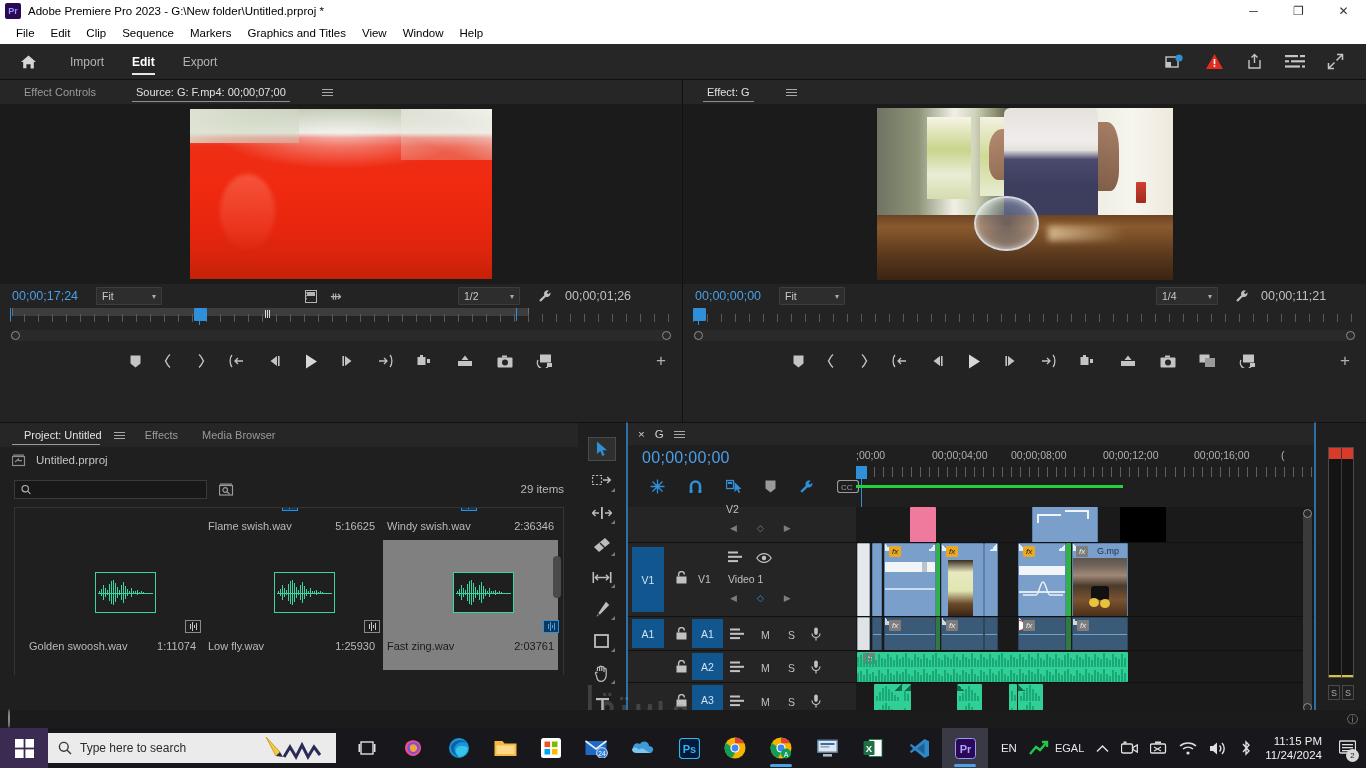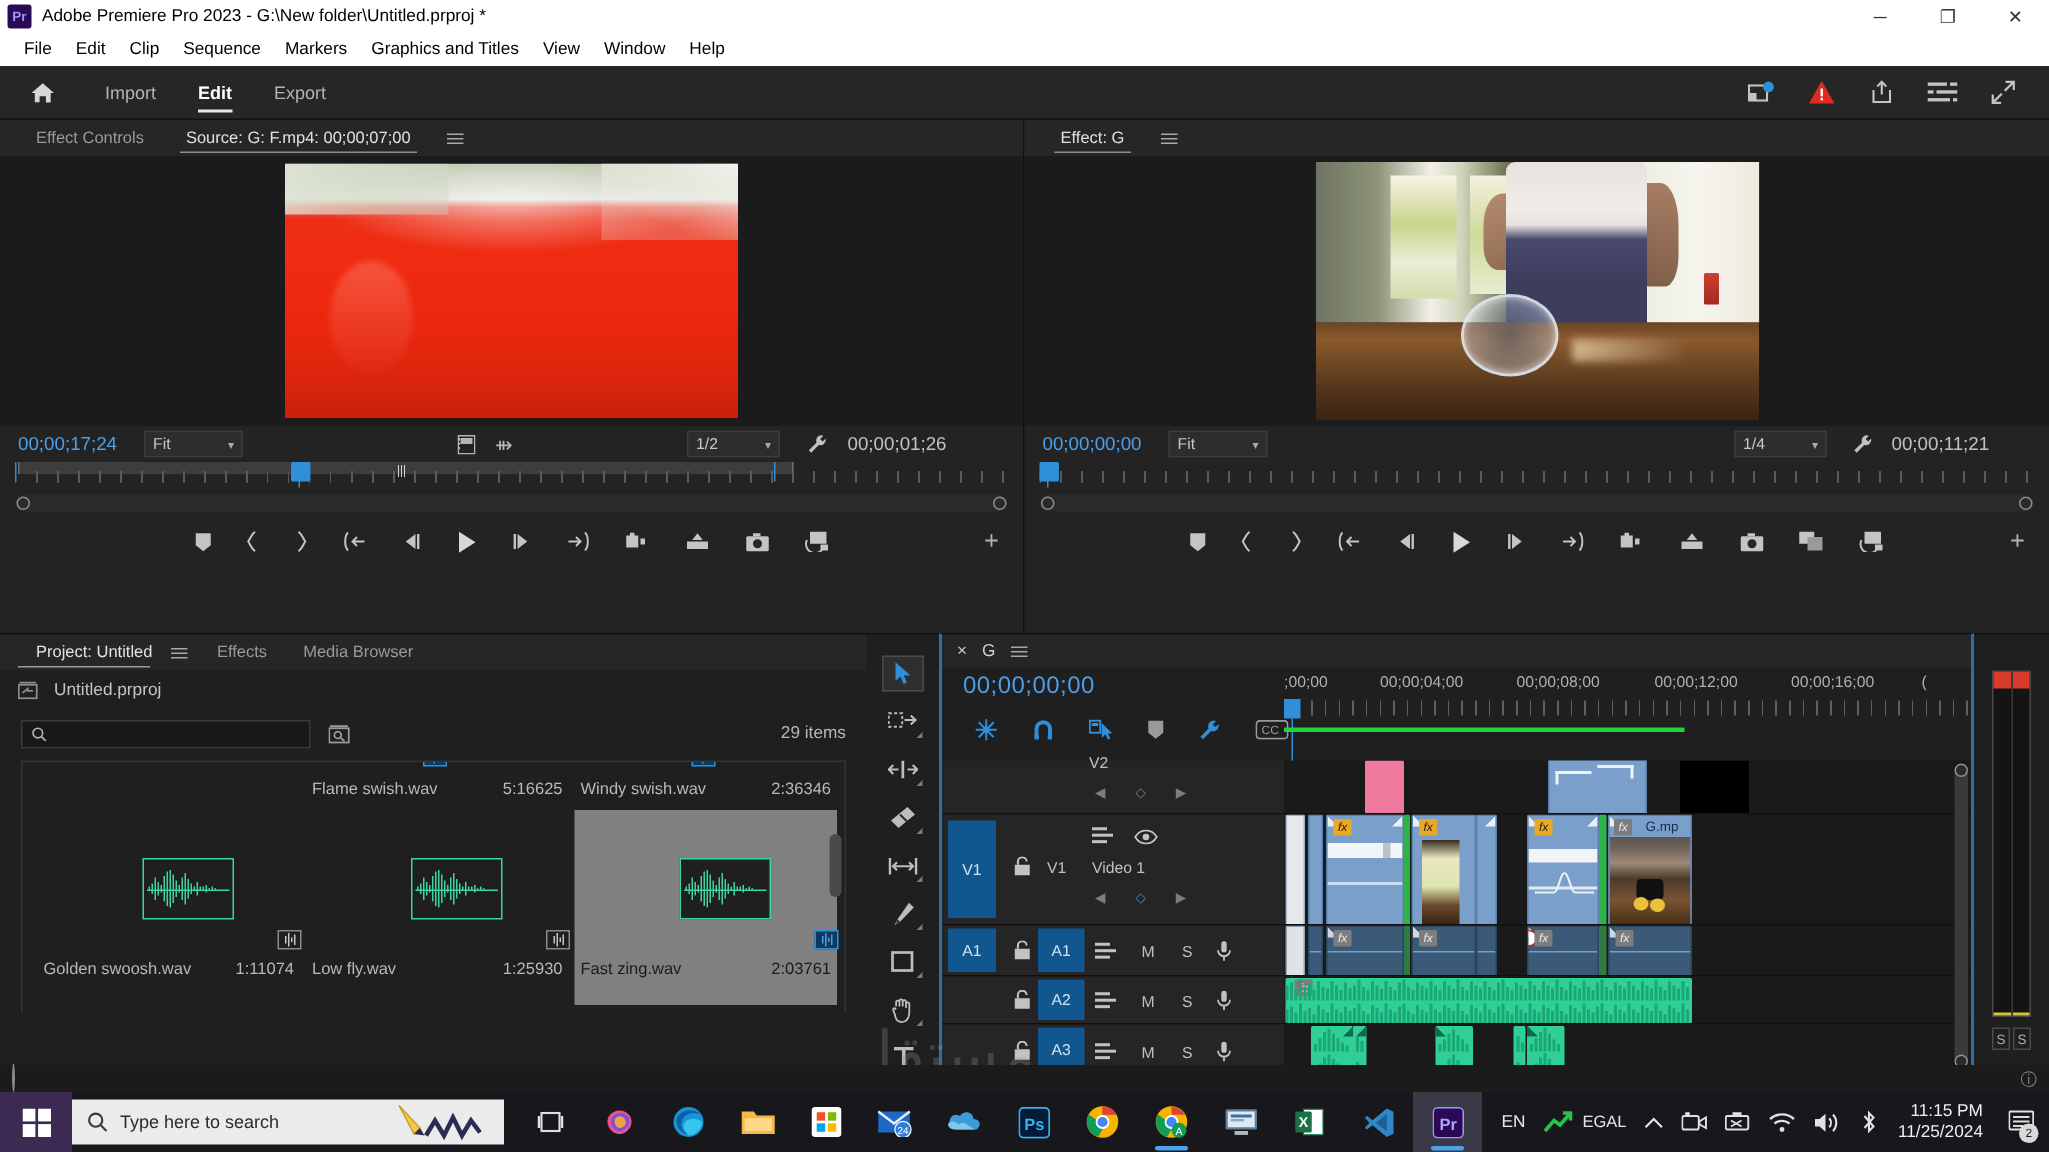--- a/index.html
+++ b/index.html
@@ -58,21 +58,21 @@
   }
   .ws-title .sub { color: #8c8c8c; }
   .ws-right { margin-left: auto; display: flex; align-items: center; gap: 22px; padding-right: 22px; }
 
   
   .monitors { display: flex; height: 342px; background: #1b1b1b; }
   .monitor { width: 683px; position: relative; background: #232323; }
   .monitor.left { border-right: 1px solid #111; }
   .mon-tabs {
     height: 24px; display: flex; align-items: center; background: #262626;
-    font-size: 11px; padding-left: 12px; gap: 4px;
+    font-size: 11px; padding-left: 12px; gap: 16px;
   }
   .mon-tab { padding: 0 12px; height: 24px; display: flex; align-items: center;
     color: #9a9a9a; position: relative; }
   .mon-tab.active { color: #e0e0e0; }
   .mon-tab.active::after {
     content:''; position:absolute; left:8px; right:8px; bottom:2px; height:1px; background:#8f8f8f;
   }
   .hamb { display: inline-flex; flex-direction: column; gap: 2px; margin-left: 8px; }
   .hamb i { display: block; width: 11px; height: 1px; background: #a8a8a8; }
 
@@ -1082,21 +1082,21 @@
             <svg width="22" height="13" viewBox="0 0 22 13">
                 <rect x="0.5" y="0.5" width="21" height="12" rx="2.5" fill="none" stroke="#9a9a9a" stroke-width="1.2"></rect>
                 <text x="4" y="9.5" font-size="8" fill="#9a9a9a" font-family="Liberation Sans">CC</text>
               </svg>
           </span>
         </div>
 
         <div class="tl-ruler">
           <div class="ruler-labels">
             <span style="left:0px;">;00;00</span>
-            <span style="left:64px;">00;00;04;00</span>
+            <span style="left:76px;">00;00;04;00</span>
             <span style="left:155px;">00;00;08;00</span>
             <span style="left:247px;">00;00;12;00</span>
             <span style="left:338px;">00;00;16;00</span>
             <span style="left:425px;">(</span>
           </div>
           <div class="ruler-ticks"></div>
           <div class="tl-playhead" style="left:0px;top:21px;"></div>
           <div class="tl-playline" style="left:5px;top:34px;"></div>
         </div>
 
@@ -1828,21 +1828,21 @@
             <path d="M10.5 4.5 A4.5 4.5 0 0 1 10.5 10.5 M13 2 A8 8 0 0 1 13 13" fill="none" stroke="#e0e0e0" stroke-width="1.4"></path>
           </svg>
       </span>
       <span>
         <svg width="14" height="16" viewBox="0 0 14 16">
             <path d="M4 4 L10 11 L7 14 V2 L10 5 L4 12" fill="none" stroke="#e0e0e0" stroke-width="1.4"></path>
           </svg>
       </span>
       <span class="clock">
         <div>11:15 PM</div>
-        <div>11/25/2024</div>
+        <div>11/24/2024</div>
       </span>
       <span class="notif">
         <svg width="17" height="16" viewBox="0 0 17 16">
             <rect x="0.5" y="1" width="16" height="12" rx="1" fill="none" stroke="#e0e0e0" stroke-width="1.3"></rect>
             <rect x="3" y="4" width="11" height="1.3" fill="#e0e0e0"></rect>
             <rect x="3" y="7" width="11" height="1.3" fill="#e0e0e0"></rect>
             <rect x="3" y="10" width="7" height="1.3" fill="#e0e0e0"></rect>
           </svg>
         <span class="notif-badge">2</span>
       </span>

